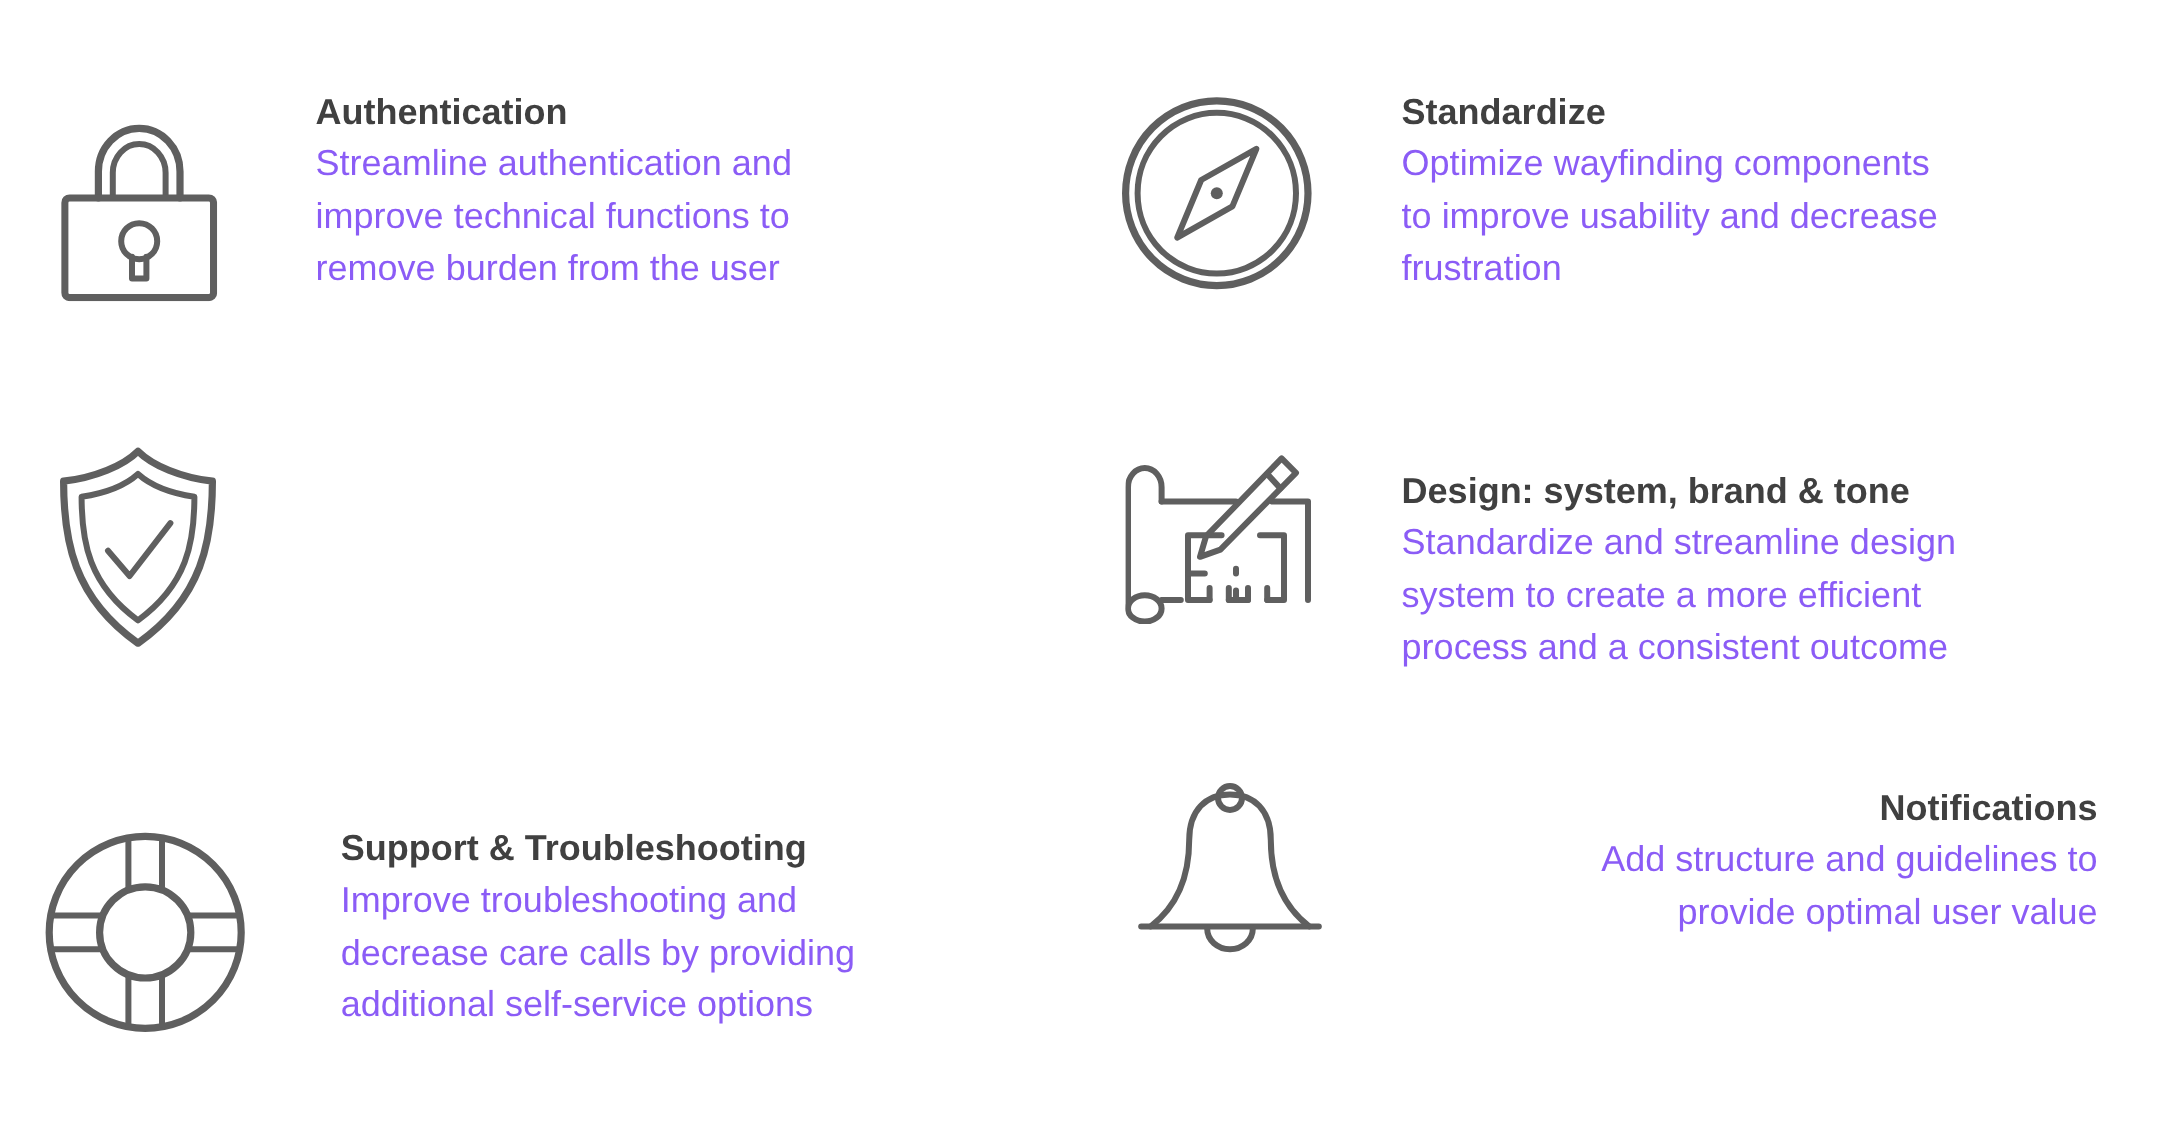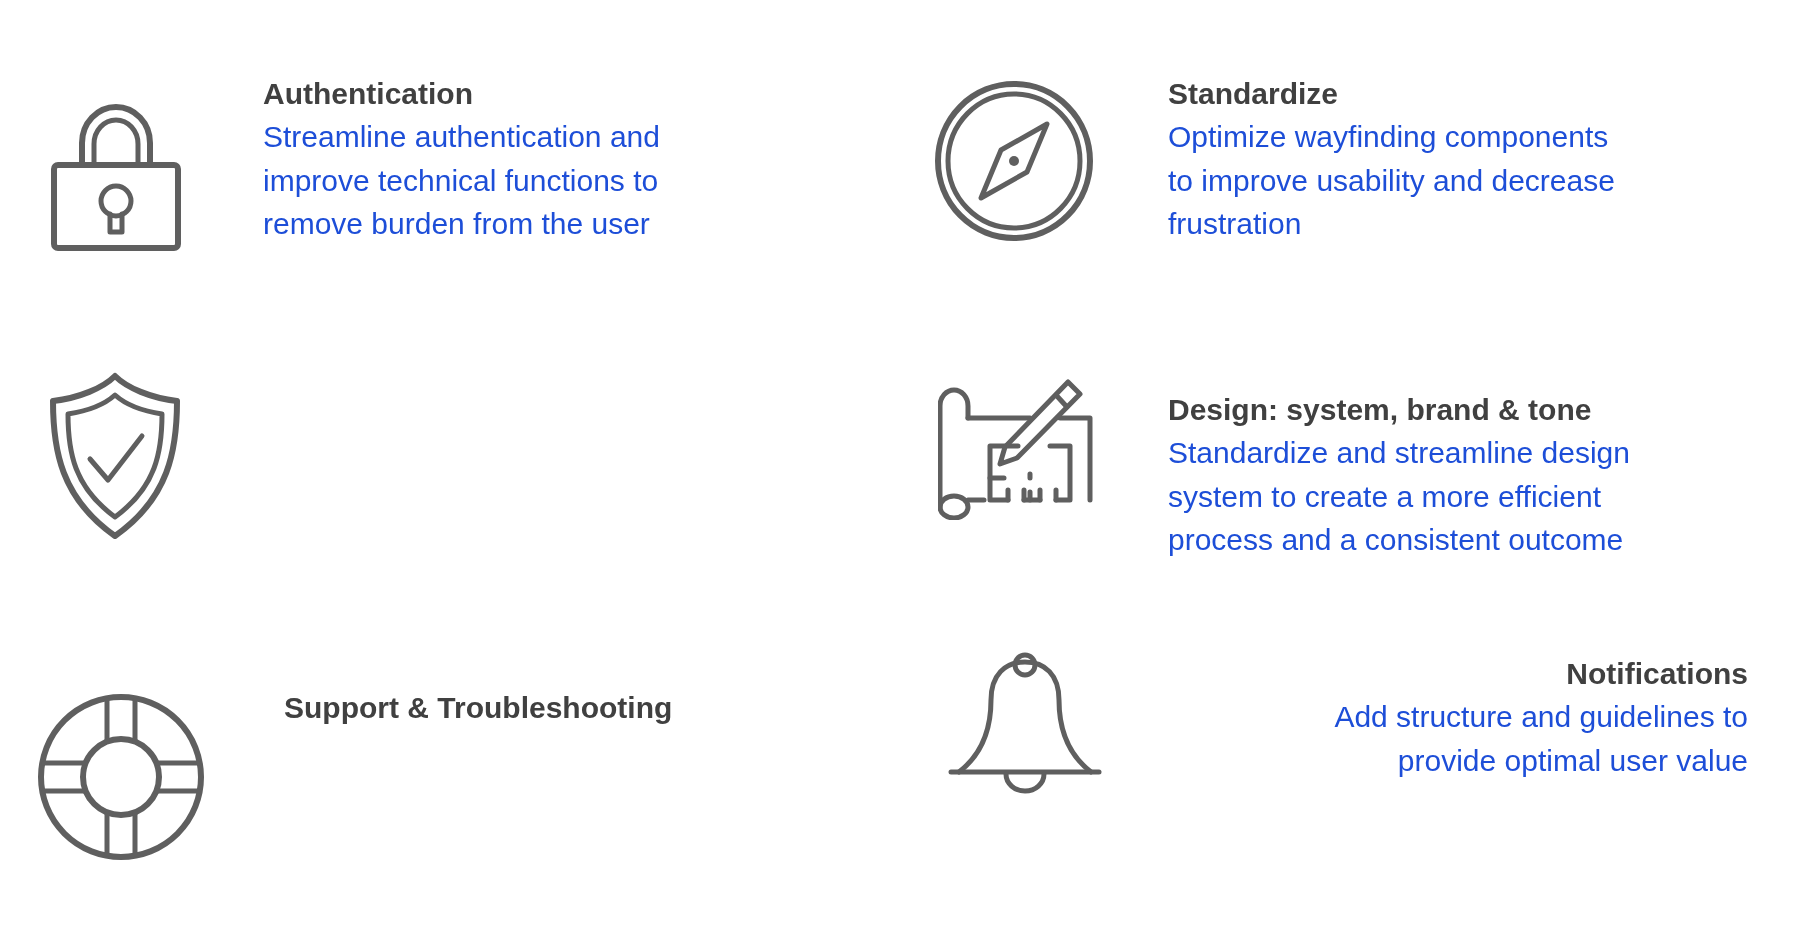--- a/index.html
+++ b/index.html
@@ -31,21 +31,21 @@
     font-size: 30px;
     font-weight: bold;
     line-height: 43px;
     color: #404040;
     white-space: nowrap;
   }
   .feature-desc {
     font-size: 30px;
     font-weight: normal;
     line-height: 43.5px;
-    color: #1d4ed8;
+    color: #8b5cf6;
     white-space: pre-line;
   }
   
   .ic {
     fill: none;
     stroke: #5f5f5f;
     stroke-width: 6;
     stroke-linecap: round;
     stroke-linejoin: round;
   }
@@ -91,20 +91,23 @@
       <circle class="ic" cx="84" cy="84" r="38"></circle>
       <path class="ic ic-thin" d="M70,7 L70,48 M98,7 L98,48"></path>
       <path class="ic ic-thin" d="M70,120 L70,161 M98,120 L98,161"></path>
       <path class="ic ic-thin" d="M7,70 L48,70 M7,98 L48,98"></path>
       <path class="ic ic-thin" d="M120,70 L161,70 M120,98 L161,98"></path>
     </svg>
   </div>
 
   <div class="text-block" style="left:263px; top:686px; width:520px;margin-left:21px;">
     <div class="feature-title">Support &amp; Troubleshooting</div>
+    <div class="feature-desc">Improve troubleshooting and
+decrease care calls by providing
+additional self-service options</div>
   </div>
 
   <div class="icon-box" style="left:934px; top:80px; width:160px; height:162px;">
     <svg viewBox="0 0 160 162" xmlns="http://www.w3.org/2000/svg">
       <ellipse class="ic" cx="80" cy="81" rx="76" ry="77"></ellipse>
       <ellipse class="ic ic-thin" cx="80" cy="81" rx="66" ry="67"></ellipse>
       <path class="ic ic-thin" d="M113,44 L93,92 L47,118 L67,70 Z"></path>
       <circle class="ic-fill" cx="80" cy="81" r="5"></circle>
     </svg>
   </div>

